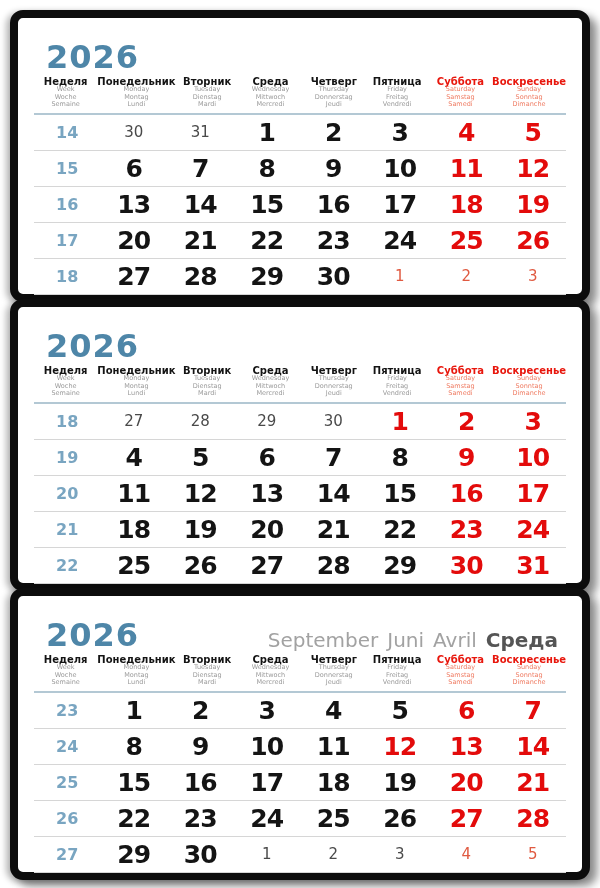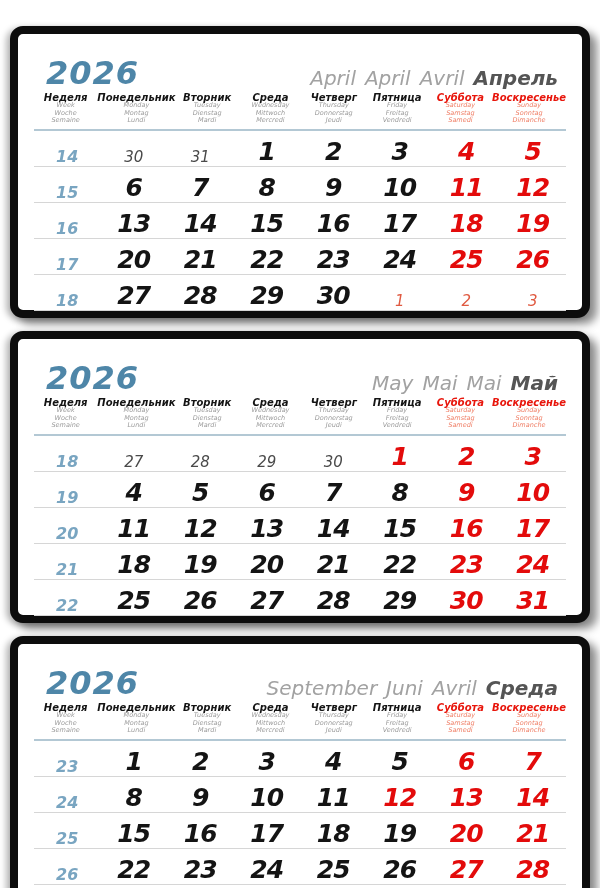--- a/index.html
+++ b/index.html
@@ -11,27 +11,26 @@
     overflow: hidden;
     font-family: "DejaVu Sans", "Liberation Sans", sans-serif;
   }
   .stack {
     padding-top: 10px;
     width: 600px;
   }
   .panel {
     width: 564px;
     height: 276px;
-    margin: 16px auto -3px auto;
+    margin: 0 auto -3px auto;
     background: #ffffff;
     border: 8px solid var(--border-black, #0d0d0d);
     border-radius: 13px;
     position: relative;
     box-shadow: 7px 6px 8px rgba(0,0,0,0.45), -4px 2px 6px rgba(0,0,0,0.28);
-    font-style: italic;
   }
   .panel-header {
     display: flex;
     justify-content: space-between;
     align-items: flex-end;
     padding: 12px 24px 0 28px;
     height: 44px;
   }
   .year {
     font-size: 32px;
@@ -72,21 +71,21 @@
   .dow.red .main { color: var(--header-red, #e8160c); }
   .dow.red .sub  { color: var(--header-sub-red, #ef7c63); }
   .hdr-sep {
     height: 2px;
     background: var(--header-separator-blue, #b3c8d4);
     margin: 4px 16px 0 16px;
   }
   .grid { padding: 0 16px; }
   .wrow {
     display: flex;
-    align-items: flex-end;
+    align-items: center;
     height: 35px;
     border-bottom: 1px solid var(--separator-gray, #d6d6d6);
   }
   .wk {
     flex: 1;
     text-align: center;
     font-size: 16px;
     font-weight: bold;
     color: var(--week-blue, #79a5c1);
   }
@@ -113,21 +112,20 @@
   }
 </style>
 </head>
 <body>
 
 <div class="stack">
 
   <section class="panel">
     <div class="panel-header">
       <div class="year">2026</div>
-      <div class="month-names"><span class="mn">April</span><span class="mn">April</span><span class="mn">Avril</span><span class="mn local">Апрель</span></div>
     </div>
     <div class="dow-row">
         <div class="dow">
           <div class="main">Неделя</div>
           <div class="sub">Week</div>
           <div class="sub">Woche</div>
           <div class="sub">Semaine</div>
         </div>
         <div class="dow">
           <div class="main">Понедельник</div>
@@ -223,21 +221,20 @@
           <div class="day adjred">1</div>
           <div class="day adjred">2</div>
           <div class="day adjred">3</div>
         </div>
       </div>
   </section>
 
   <section class="panel">
     <div class="panel-header">
       <div class="year">2026</div>
-      <div class="month-names"><span class="mn">May</span><span class="mn">Mai</span><span class="mn">Mai</span><span class="mn local">Май</span></div>
     </div>
     <div class="dow-row">
         <div class="dow">
           <div class="main">Неделя</div>
           <div class="sub">Week</div>
           <div class="sub">Woche</div>
           <div class="sub">Semaine</div>
         </div>
         <div class="dow">
           <div class="main">Понедельник</div>

